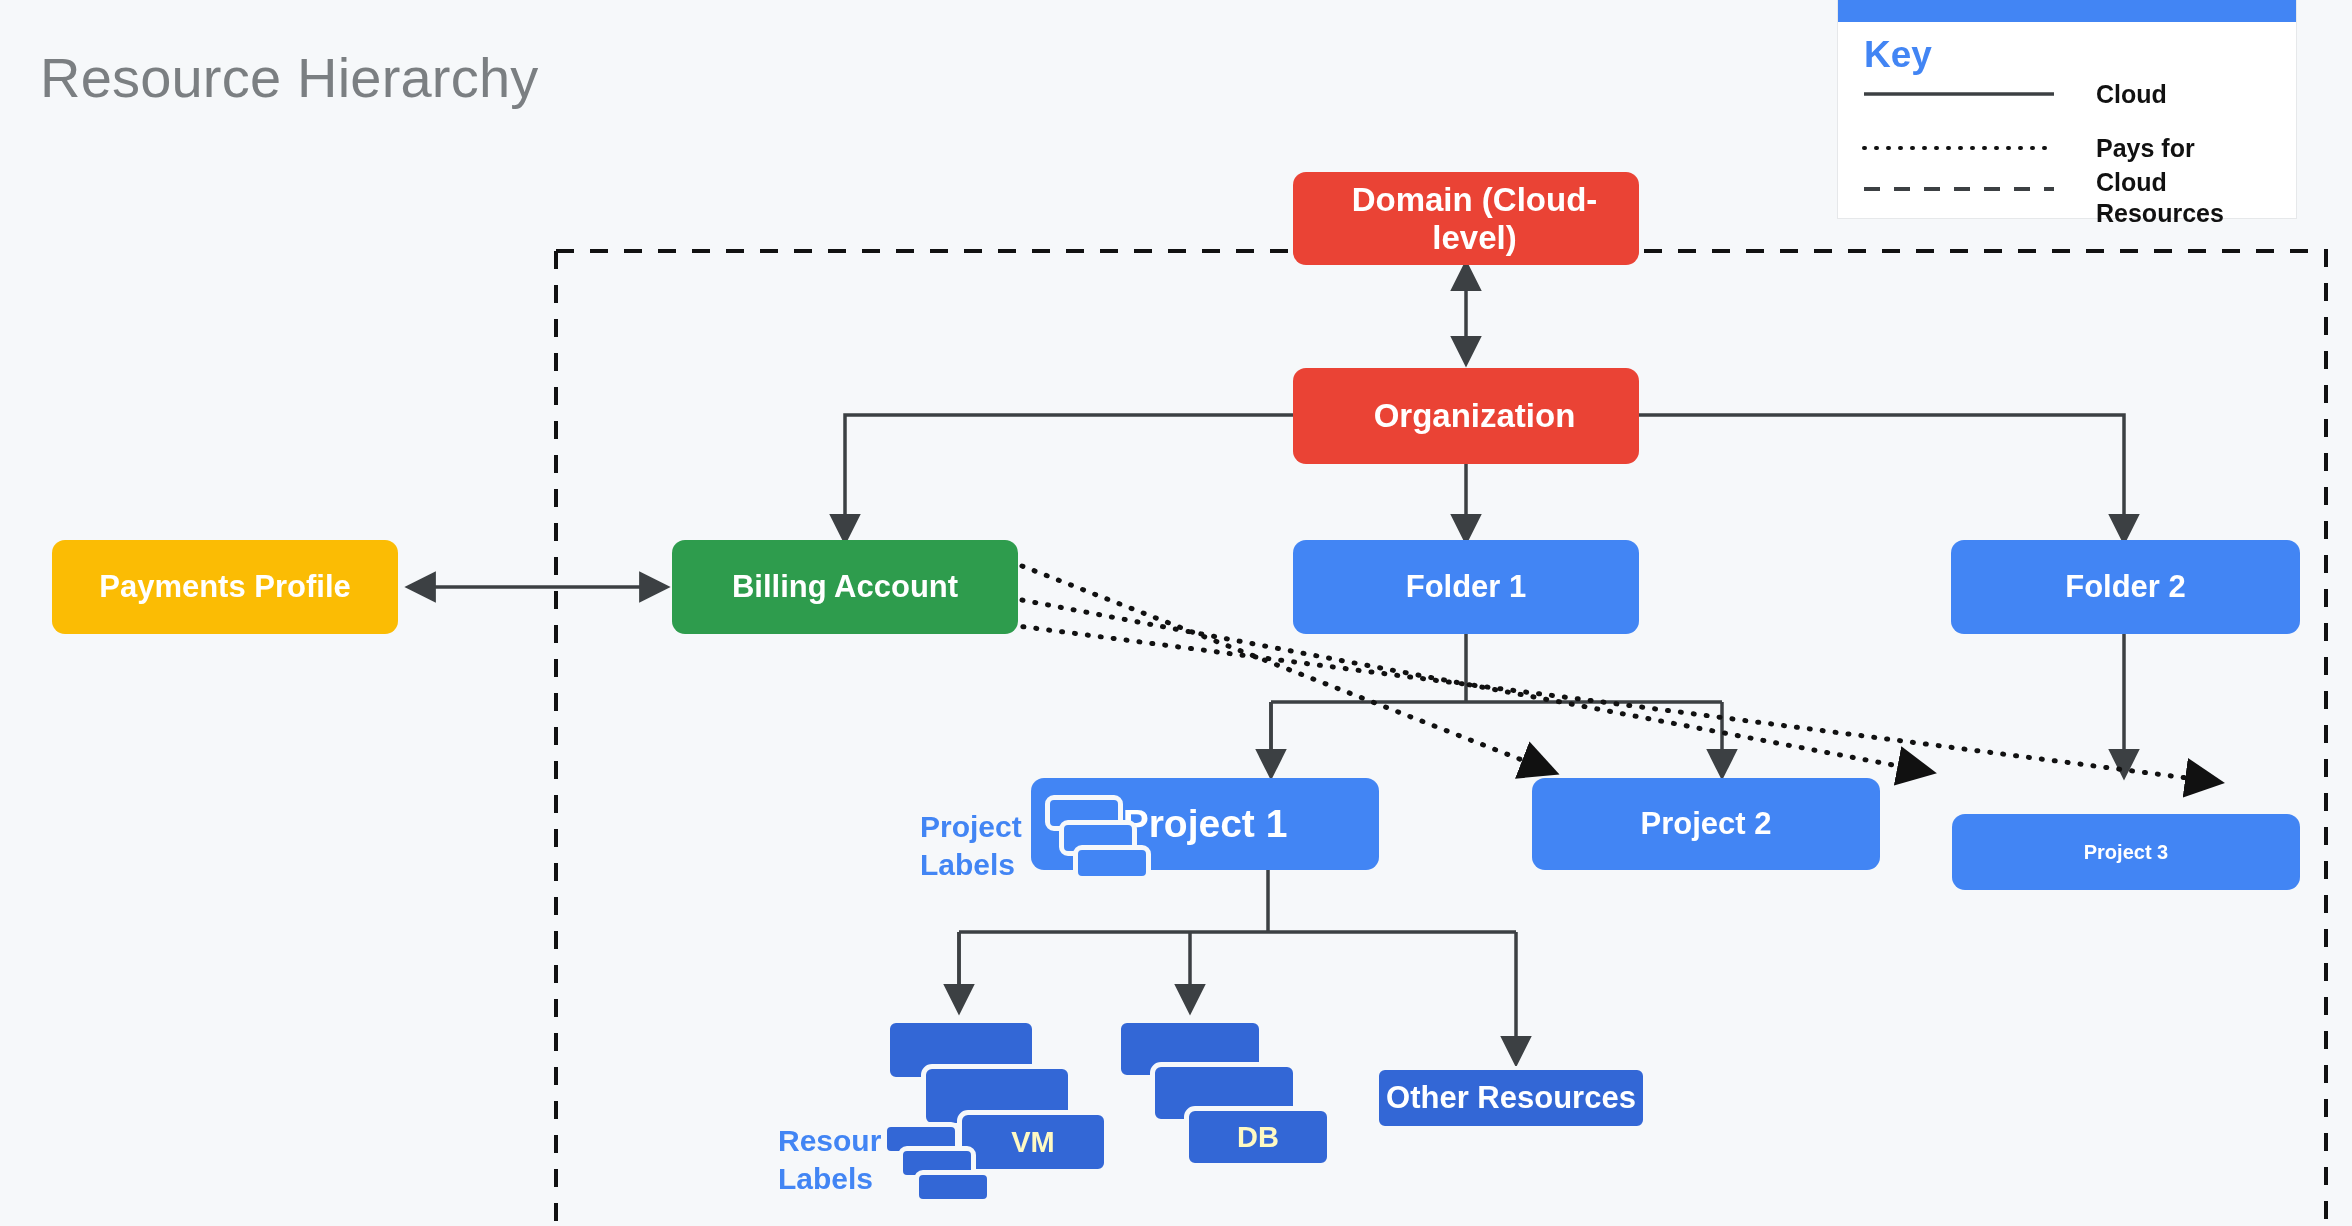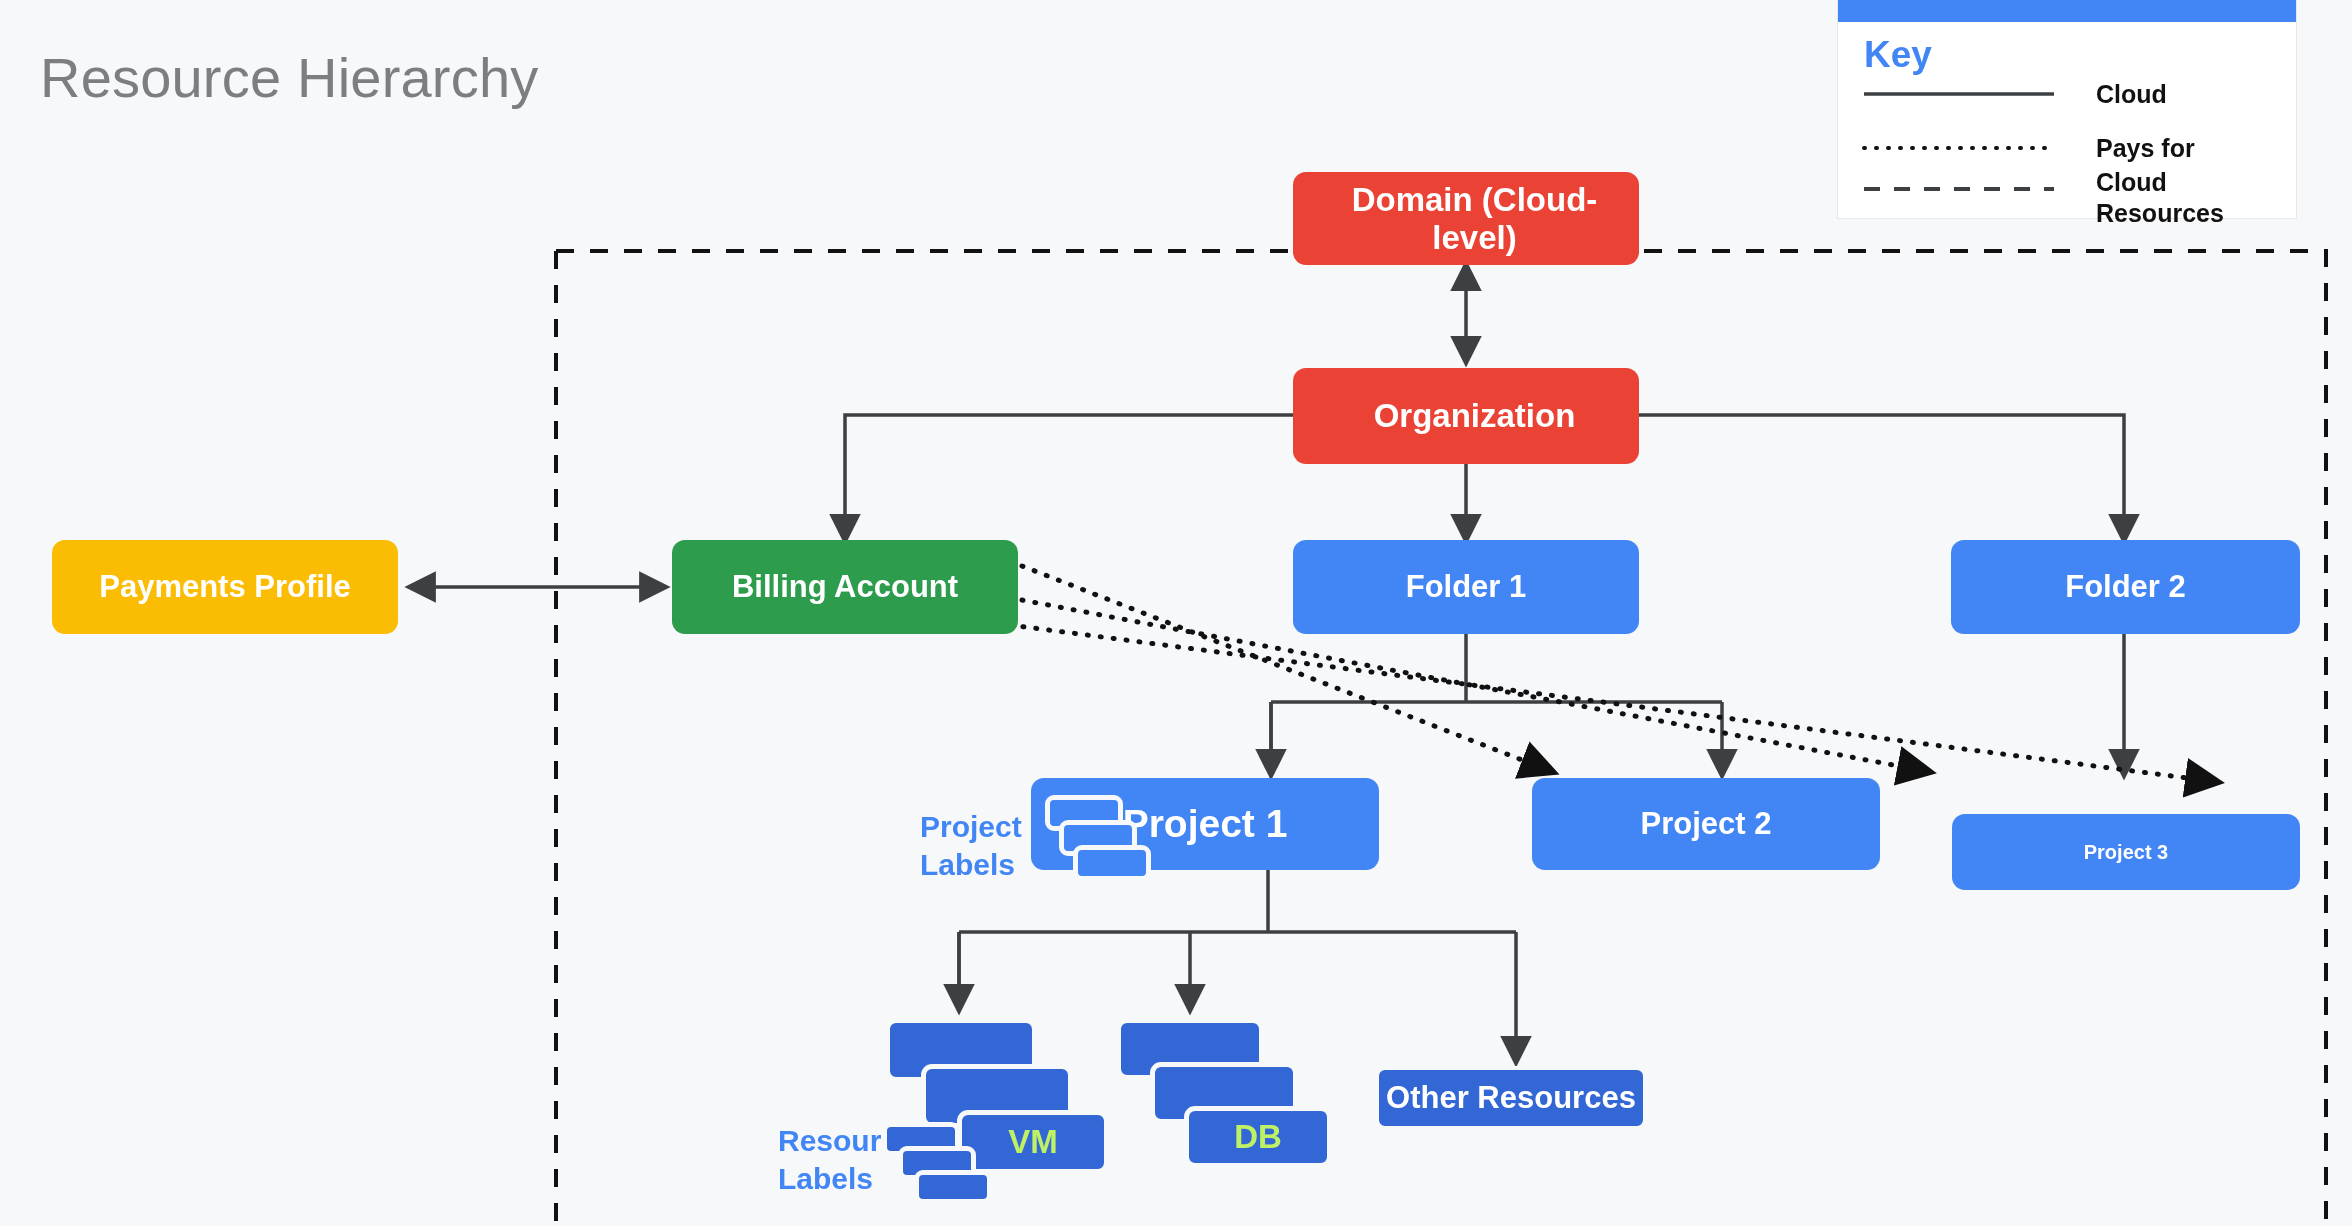--- a/index.html
+++ b/index.html
@@ -35,21 +35,21 @@
 
   
   .stack{position:absolute;}
   .card{
     position:absolute;
     background:#3367d6;
     border:5px solid #f6f8fa;
     border-radius:11px;
     box-sizing:border-box;
     display:flex;align-items:center;justify-content:center;
-    color:#bef264;font-weight:bold;font-size:33px;
+    color:#fef9c3;font-weight:bold;font-size:29px;
   }
   .tag{
     position:absolute;
     background:#4285f4;
     border:5px solid #f6f8fa;
     border-radius:9px;
     box-sizing:border-box;
   }
   .tagdark{background:#3367d6;}
 

